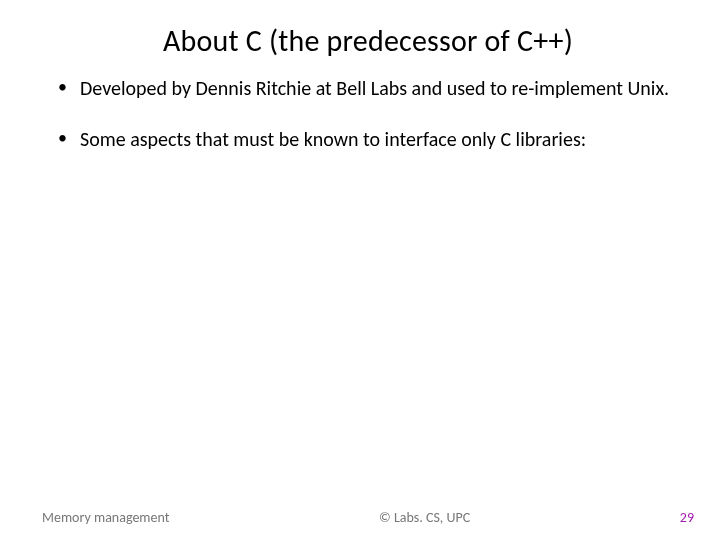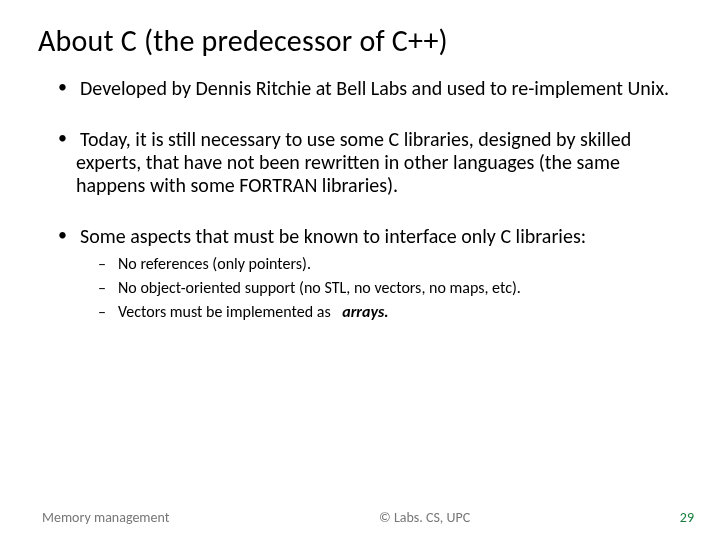--- a/index.html
+++ b/index.html
@@ -7,21 +7,21 @@
   body {
     font-family: Calibri, "Segoe UI", Arial, sans-serif;
     background: #fff;
     color: #000;
     position: relative;
     padding: 14px 30px 0 30px;
   }
   .title {
     font-size: 30px;
     font-weight: 400;
-    text-align: left;
+    text-align: center;
     margin: 0 auto 18px auto;
     letter-spacing: 0.2px;
   }
   ul.main {
     list-style: none;
     padding-left: 12px;
   }
   ul.main > li {
     position: relative;
     padding-left: 18px;
@@ -58,47 +58,33 @@
   .footer {
     position: absolute;
     left: 0; right: 0; bottom: 14px;
     padding: 0 26px;
     display: flex;
     justify-content: space-between;
     align-items: baseline;
     font-size: 14px;
     color: #777;
   }
-  .footer .page { color: #15803d; }
+  .footer .page { color: #a21caf; }
 </style>
 </head>
 <body>
 
 <h1 class="title">About C (the predecessor of C++)</h1>
 
 <ul class="main">
   <li>
     <span>Developed by Dennis Ritchie at Bell Labs and used to re-implement Unix.</span>
   </li>
   <li>
-    <span>Today, it is still necessary to use some C libraries, designed by skilled experts, that have not been rewritten in other languages (the same happens with some FORTRAN libraries).</span>
-  </li>
-  <li>
     <span>Some aspects that must be known to interface only C libraries:</span>
-    <ul class="sub">
-      <li>
-        <span>No references (only pointers).</span>
-      </li>
-      <li>
-        <span>No object-oriented support (no STL, no vectors, no maps, etc).</span>
-      </li>
-      <li>
-        <span>Vectors must be implemented as </span><span class="em">arrays.</span>
-      </li>
-    </ul>
   </li>
 </ul>
 
 <div class="footer">
   <span>Memory management</span>
   <span>© Labs. CS, UPC</span>
   <span class="page">29</span>
 </div>
 
 </body></html>

